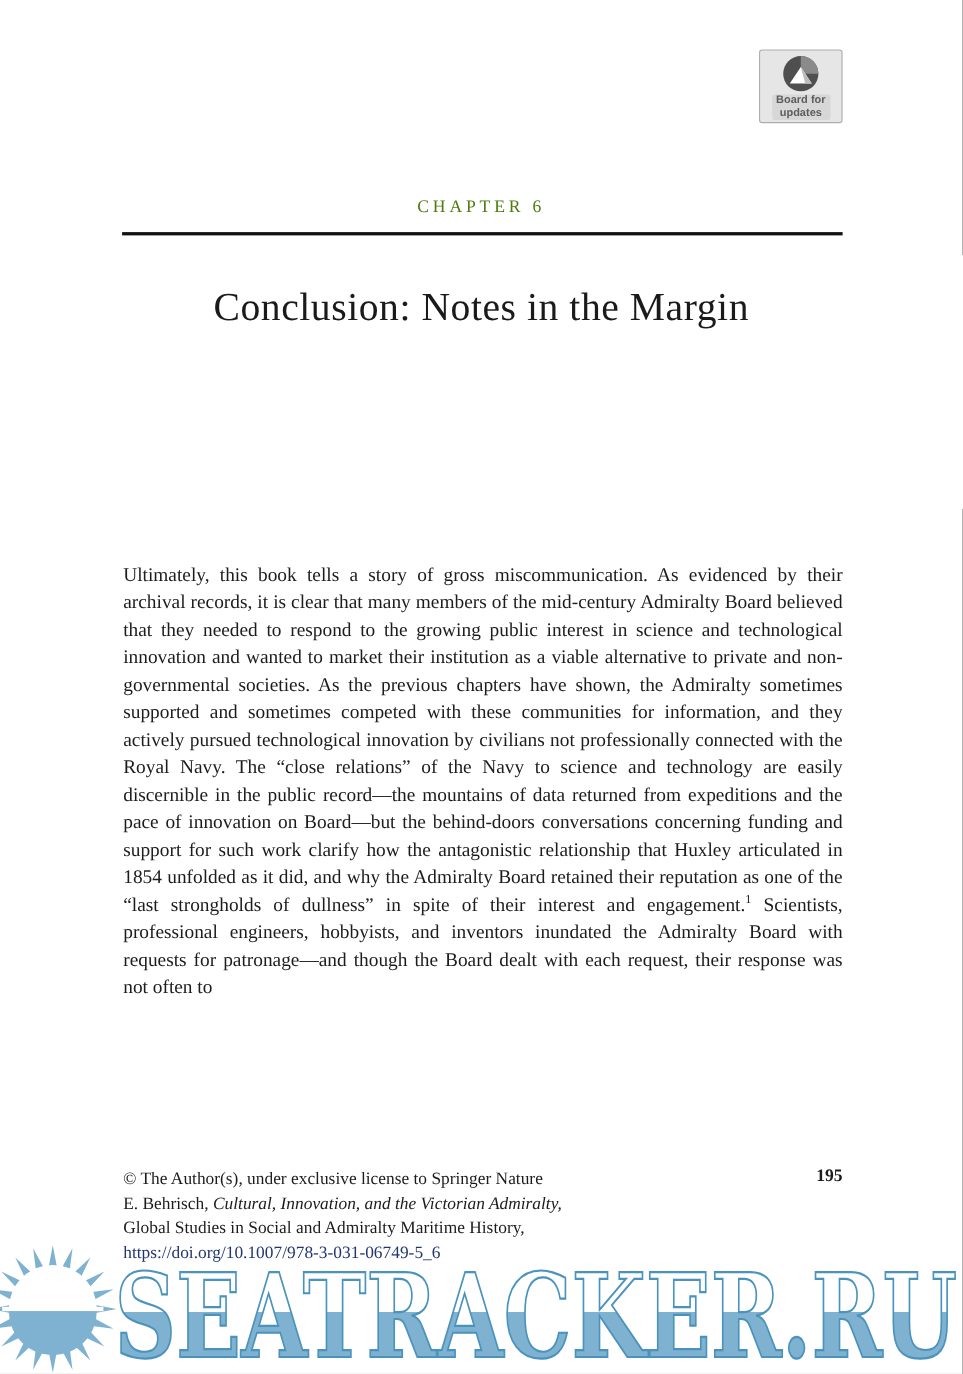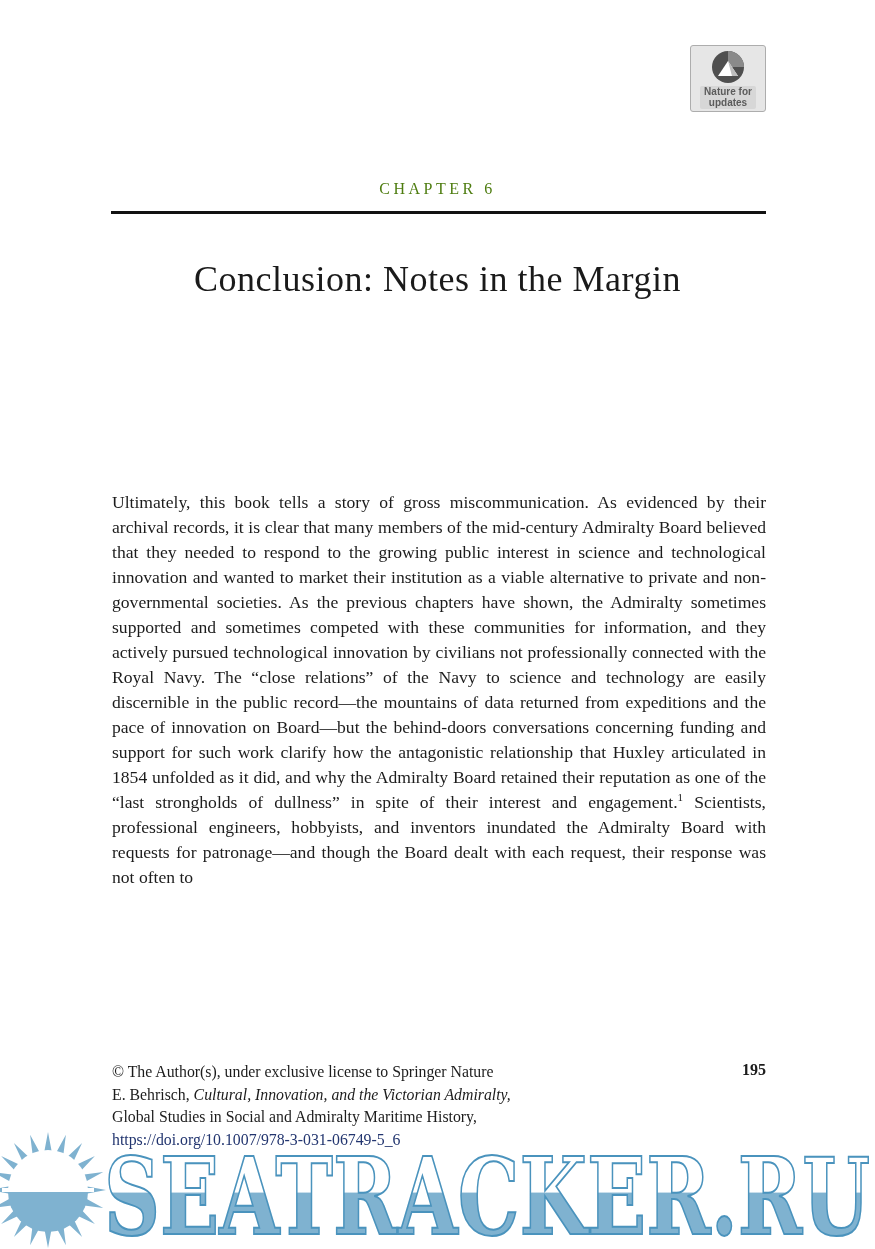--- a/index.html
+++ b/index.html
@@ -63,21 +63,21 @@
     font-size: 36px;
     font-weight: normal;
     letter-spacing: 0.5px;
     color: #1a1a1a;
     margin: 11px;
   }
 
   
   .body-text {
     position: absolute;
-    top: 490px; left: 112px;
+    top: 510px; left: 112px;
     width: 654px;
     font-size: 17.6px;
     line-height: 25px;
     text-align: justify;
     color: #1c1c1c;
   }
   .body-text sup {
     font-size: 11px;
     vertical-align: super;
     line-height: 0;
@@ -135,21 +135,21 @@
 <div class="page">
 
   <div class="update-badge">
     <svg class="logo" width="36" height="36" viewBox="0 0 36 36">
       <circle cx="18" cy="18" r="16" fill="#4f4f4f"></circle>
       <path d="M18 2 A16 16 0 0 1 34 18 L18 18 Z" fill="#8a8a8a"></path>
       <path d="M8 27 L18 12 L28 27 Z" fill="#ffffff"></path>
       <path d="M18 12 L28 27 L22 27 Z" fill="#bdbdbd"></path>
     </svg>
     <div class="badge-text">
-      <div>Nature for</div>
+      <div>Board for</div>
       <div>updates</div>
     </div>
   </div>
 
   <div class="chapter-label">CHAPTER 6</div>
   <div class="head-rule"></div>
   <h1 class="chapter-title">Conclusion: Notes in the Margin</h1>
 
   <div class="body-text"><span>Ultimately, this book tells a story of gross miscommunication. As evidenced by their archival records, it is clear that many members of the mid-century Admiralty Board believed that they needed to respond to the growing public interest in science and technological innovation and wanted to market their institution as a viable alternative to private and non-governmental societies. As the previous chapters have shown, the Admiralty sometimes supported and sometimes competed with these communities for information, and they actively pursued technological innovation by civilians not professionally connected with the Royal Navy. The “close relations” of the Navy to science and technology are easily discernible in the public record—the mountains of data returned from expeditions and the pace of innovation on Board—but the behind-doors conversations concerning funding and support for such work clarify how the antagonistic relationship that Huxley articulated in 1854 unfolded as it did, and why the Admiralty Board retained their reputation as one of the “last strongholds of dullness” in spite of their interest and engagement.</span><sup>1</sup><span> Scientists, professional engineers, hobbyists, and inventors inundated the Admiralty Board with requests for patronage—and though the Board dealt with each request, their response was not often to</span></div>
 

